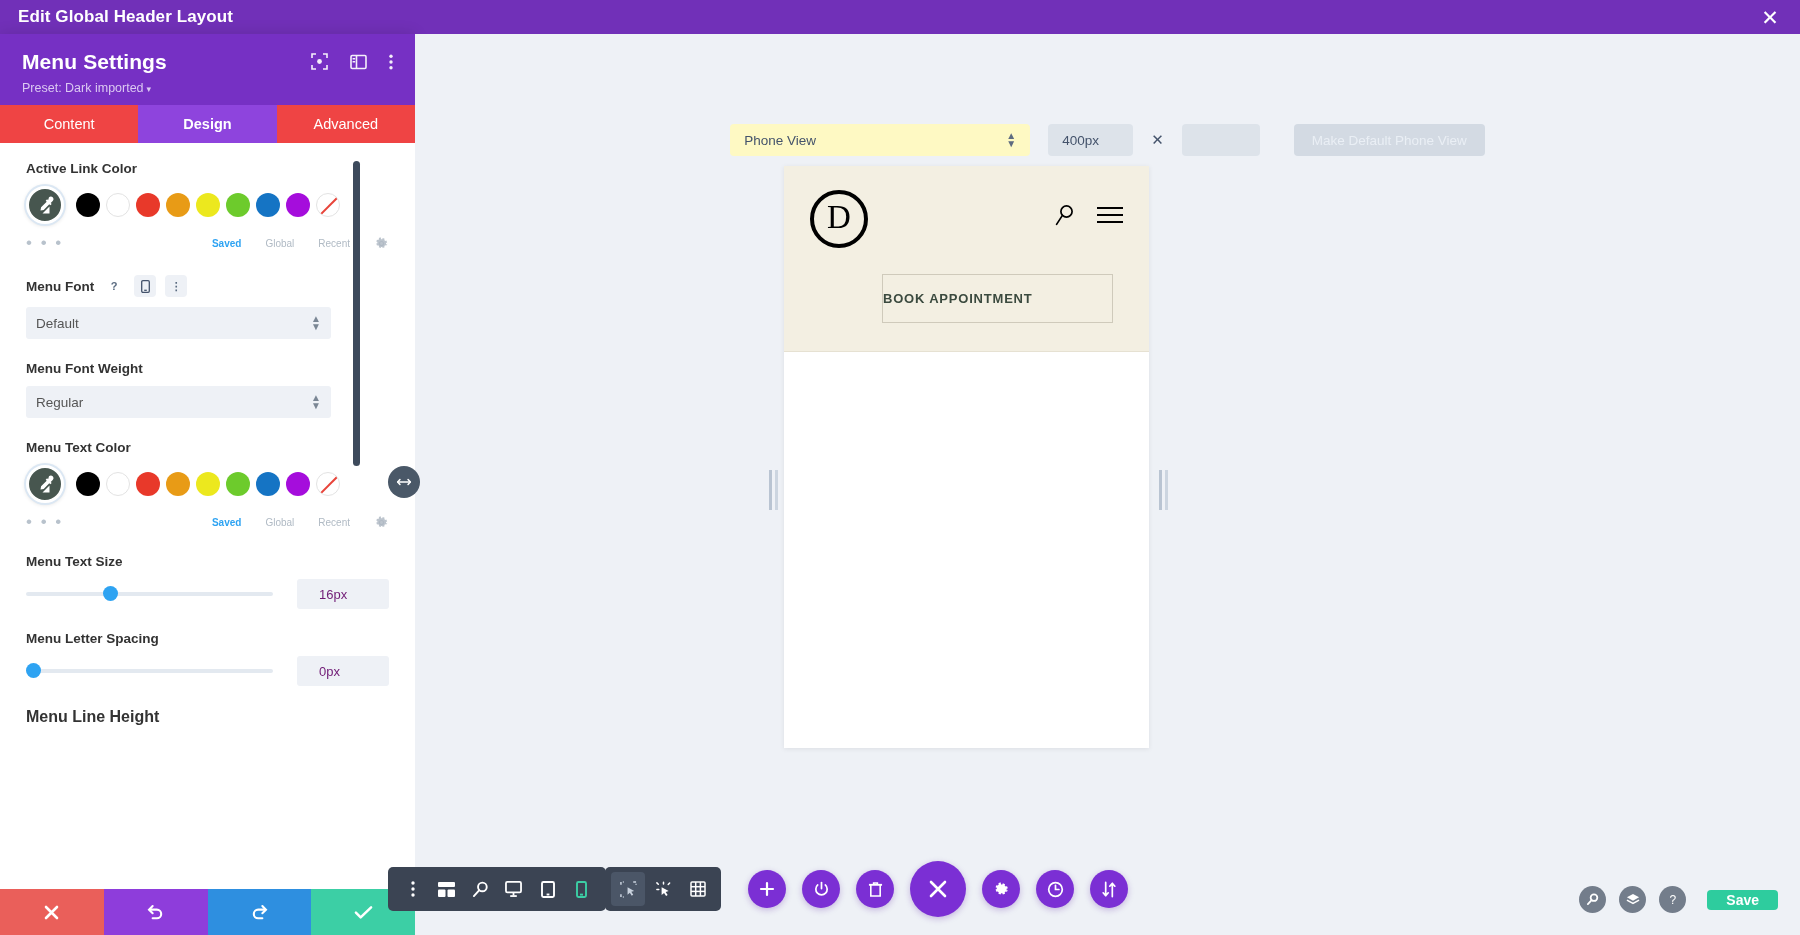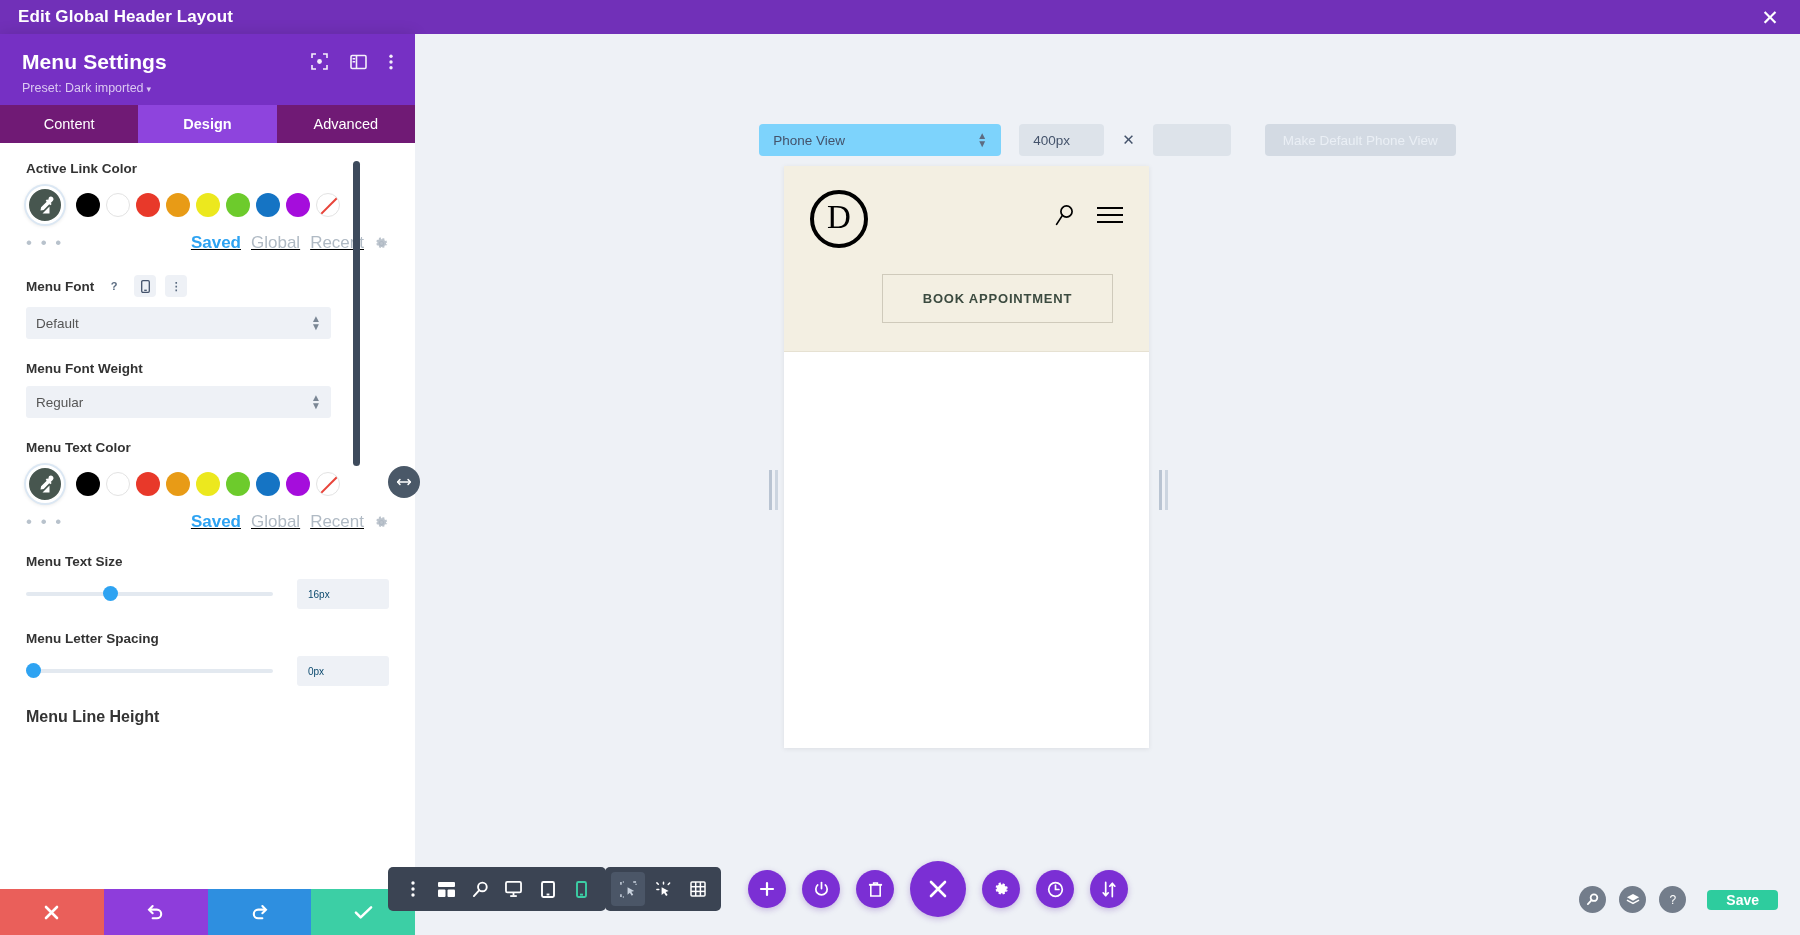--- a/index.html
+++ b/index.html
@@ -35,21 +35,21 @@
   }
   .panel-head .row1 { display:flex; align-items:flex-start; }
   .panel-head h1 { font-size:21px; font-weight:bold; flex:1; letter-spacing:.1px;}
   .panel-head .hicons { display:flex; align-items:center; gap:22px; padding-top:3px; }
   .hicon { opacity:.92; cursor:pointer; display:flex; }
   .preset {
     font-size:12.5px; color:#dcc9f2; margin-top:7px; cursor:pointer;
   }
   .preset .caret { font-size:9px; margin-left:3px; }
 
-  .tabs { display:flex; background:#701a75; height:38px;justify-content:center; }
+  .tabs { display:flex; background:#ef4444; height:38px;justify-content:center; }
   .tab {
     flex:1; display:flex; align-items:center; justify-content:center;
     color:#fff; font-size:14.5px; cursor:pointer; height:38px;
   }
   .tab.active { background:#8e44dd; font-weight:bold; }
 
   .panel-body {
     flex:1; overflow:hidden; position:relative; background:#fff;
   }
   .panel-scroll { padding: 18px 26px 10px 26px; }
@@ -83,21 +83,21 @@
     background:#e8443a; transform:rotate(-45deg);
   }
   .eyedrop {
     width:38px;height:38px;border-radius:50%;background:#47564f;
     display:flex;align-items:center;justify-content:center;margin-right:6px;
     border:3px solid #fff; box-shadow:0 0 0 2px #dbe7f3, 0 1px 5px rgba(0,0,0,.18);
     cursor:pointer; flex:none;
   }
   .dots-row { display:flex; align-items:center; margin-top:9px; }
   .dots { color:#b8c2cc; font-size:17px; letter-spacing:2px; flex:1; cursor:pointer;}
-  .pal-links { display:flex; align-items:center; gap:10px; font-size:17px;text-decoration:underline; }
+  .pal-links { display:flex; align-items:center; gap:24px; font-size:10px; }
   .pal-links span { cursor:pointer; color:#b0bac4; }
   .pal-links span.on { color:#2ea3f2; font-weight:bold; }
   .gear { color:#b0bac4; cursor:pointer; display:flex; }
 
   .selectbox {
     height:32px; background:#eef1f6; border:none; border-radius:3px;
     display:flex; align-items:center; padding:0 10px;
     font-size:13.5px; color:#555; cursor:pointer; width:305px;
   }
   .selectbox .val { flex:1; }
@@ -114,21 +114,21 @@
   .track {
     flex:1; height:4px; background:#e3e9f0; border-radius:2px; position:relative;
     cursor:pointer;
   }
   .knob {
     position:absolute; top:-6px; width:15px;height:15px;border-radius:50%;
     background:#2ea3f2; cursor:grab;
   }
   .numbox {
     width:92px;height:30px;background:#eef1f6;border-radius:3px;
-    display:flex;align-items:center;padding:0 11px;font-size:10px;color:#0c4a6e;
+    display:flex;align-items:center;padding:0 22px;font-size:13px;color:#701a75;
   }
   .cut-label {
     font-size:16px;color:#333;font-weight:bold; margin-top:2px;
   }
 
   .panel-foot { display:flex; height:46px; }
   .pf { flex:1; display:flex; align-items:center; justify-content:center; cursor:pointer; }
   .pf.red { background:#ea5f5a; }
   .pf.purple { background:#8e3ddb; }
   .pf.blue { background:#2e8fe0; }
@@ -149,21 +149,21 @@
   
   .canvas {
     position:absolute; left:415px; top:34px; width:1385px; height:901px;
     background:#eef1f6;
   }
   .viewbar {
     position:absolute; top:90px; left:0; width:100%;
     display:flex; align-items:center; justify-content:center; gap:18px;
   }
   .vselect {
-    width:242px;height:32px;background:#7dd3fc;border-radius:4px;
+    width:300px;height:32px;background:#fef9c3;border-radius:4px;
     display:flex;align-items:center;padding:0 14px;font-size:13.5px;color:#44536b;
     cursor:pointer;
   }
   .vselect .val{flex:1;}
   .vselect .arrows{font-size:10px;line-height:8px;color:#5d6b80;}
   .wbox {
     width:85px;height:32px;background:#dde3ea;border-radius:4px;
     display:flex;align-items:center;padding:6px 14px;font-size:13.5px;color:#44536b;
   }
   .wbox.empty{width:78px;}
@@ -187,21 +187,21 @@
     width:58px;height:58px;border-radius:50%;border:4px solid #000;
     display:flex;align-items:center;justify-content:center;
     font-family:"Liberation Serif", serif; font-size:33px; color:#000; line-height:1;
     padding-bottom:3px;
   }
   .sh-icons { display:flex; align-items:center; gap:22px; padding-top:14px; }
   .burger { display:flex; flex-direction:column; gap:5px; cursor:pointer;}
   .burger i { display:block; width:26px;height:2px;background:#000; }
   .book-btn {
     margin:26px 10px 0 72px; border:1px solid #cfcabb; padding:16px 0;
-    text-align:center; font-size:13px; font-weight:bold; letter-spacing:.8px;
+    text-align:left; font-size:13px; font-weight:bold; letter-spacing:.8px;
     color:#3b4a3f; cursor:pointer;
   }
   .site-body { background:#fff; height:280px; }
 
   .drag-h {
     position:absolute; width:3px; height:40px; top:436px;
     background:#b9c4d2;
   }
   .drag-h.l { left:354px; }
   .drag-h.l2 { left:360px; background:#ccd5e0;}

